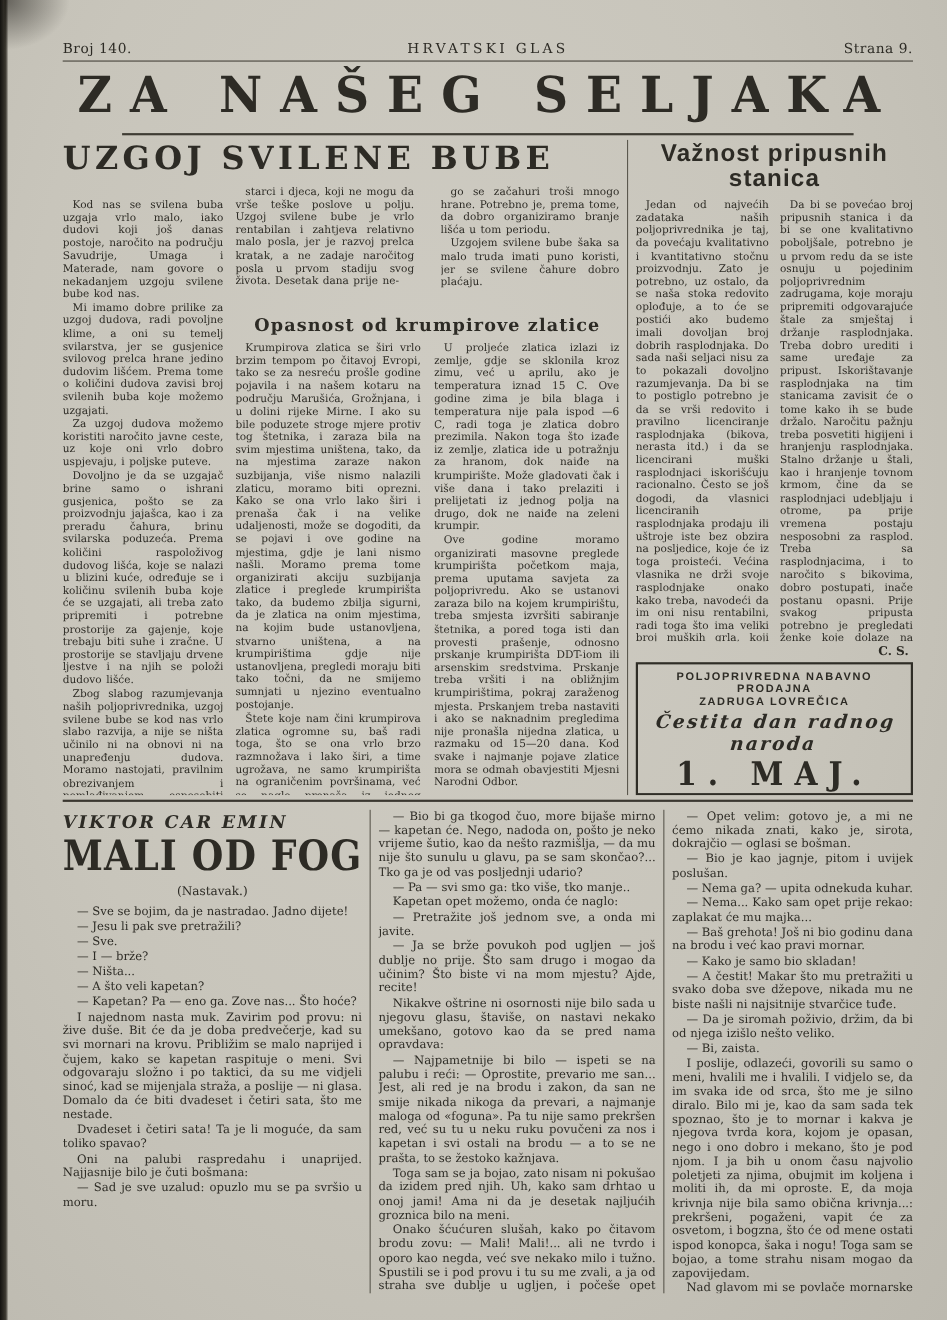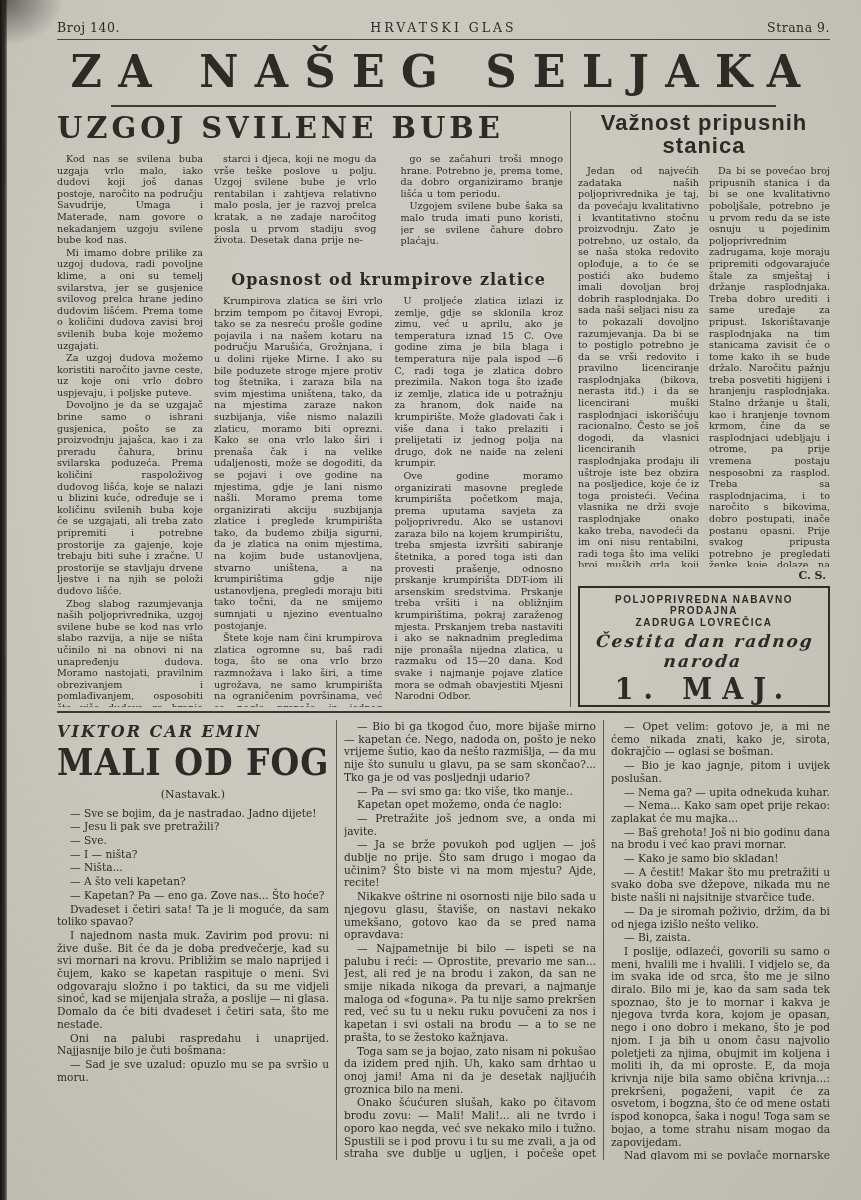--- a/index.html
+++ b/index.html
@@ -3,21 +3,21 @@
 <meta charset="utf-8">
 <style>
   html,body{margin:0;padding:0;background:#8f8c84;}
   .page{position:relative;width:861px;height:1200px;margin:0 auto;overflow:hidden;
         background:radial-gradient(ellipse at 45% 35%, #cfccc3 0%, #c8c5bb 55%, #bcb9af 100%);
         color:#2d2b25;font-family:"DejaVu Serif", serif;}
   .edge-strip{position:absolute;left:0;top:0;bottom:0;width:7px;
         background:linear-gradient(90deg,#13120f 0%,#3a372f 70%,#86837a 100%);}
   .corner-smudge{position:absolute;left:4px;top:0;width:60px;height:46px;
         background:radial-gradient(ellipse at 0% 0%, rgba(20,18,14,.55), rgba(20,18,14,0) 70%);}
-  .content{position:absolute;left:57px;top:20px;width:773px;}
+  .content{position:absolute;left:57px;top:36px;width:773px;}
 
   
   .hdr{display:flex;justify-content:space-between;align-items:baseline;font-size:12.5px;letter-spacing:.5px;}
   .hdr .masthead{letter-spacing:3px;font-size:12.5px;}
   .rule{background:#46433a;height:1px;margin-top:4px;}
   .rule.thick{height:2px;background:#3a3730;}
 
   
   .banner{text-align:center;padding:10px 0 6px;}
   .banner h1{margin:0;font-size:43px;font-weight:bold;letter-spacing:.38em;line-height:1;
@@ -29,21 +29,21 @@
   .v-div{width:1px;background:#5b584e;margin:0 7px;}
   .left-sec{width:506px;flex:none;display:flex;flex-direction:column;}
   .right-sec{flex:1;display:flex;flex-direction:column;}
 
   h2.art-title{margin:0 0 8px;text-align:left;font-size:29px;font-weight:bold;letter-spacing:4px;}
   h2.sans-title{margin:0 0 8px;font-family:"Liberation Sans",sans-serif;font-size:22px;
                 line-height:1.05;text-align:center;letter-spacing:1px;}
   h3.sub-title{margin:9px 0 6px;text-align:center;font-size:16px;font-weight:bold;letter-spacing:1px;}
 
   .cols{display:flex;gap:11px;flex:1;overflow:hidden;}
-  .colnarrow{width:146px;flex:none;overflow:hidden;}
+  .colnarrow{width:146px;flex:none;overflow:hidden;margin-top:12px;}
   .col23{flex:1;display:flex;flex-direction:column;overflow:hidden;}
   .toprow{display:flex;gap:24px;height:108px;overflow:hidden;}
   .toprow>div{flex:1;overflow:hidden;}
   .zrow{display:flex;gap:12px;flex:1;overflow:hidden;}
   .zrow>div{flex:1;overflow:hidden;}
 
   .bodytxt p{margin:0 0 1px;font-size:9.6px;line-height:1.21;text-align:justify;text-indent:9px;
              word-spacing:1px;}
   .r-cols{display:flex;gap:10px;height:402px;overflow:hidden;}
   .r-cols>div{flex:1;overflow:hidden;}
@@ -156,26 +156,26 @@
 
     <div class="bottom">
       <div class="bcol bcol1 story">
         <div class="author">VIKTOR CAR EMIN</div>
         <div class="f-title">MALI OD FOGUNA</div>
         <div class="f-sub">(Nastavak.)</div>
         <div>
             <p>— Sve se bojim, da je nastradao. Jadno dijete!</p>
             <p>— Jesu li pak sve pretražili?</p>
             <p>— Sve.</p>
-            <p>— I — ništa?</p>
+            <p>— I — brže?</p>
             <p>— Ništa...</p>
             <p>— A što veli kapetan?</p>
             <p>— Kapetan? Pa — eno ga. Zove nas... Što hoće?</p>
+            <p>I najednom nasta muk. Zavirim pod provu: ni žive duše. Bit će da je doba predvečerje, kad su svi mornari na krovu. Približim se malo naprijed i čujem, kako se kapetan raspituje o meni. Svi odgovaraju složno i po taktici, da su me vidjeli sinoć, kad se mijenjala straža, a poslije — ni glasa. Domalo da će biti dvadeset i četiri sata, što me nestade.</p>
             <p>Dvadeset i četiri sata! Ta je li moguće, da sam toliko spavao?</p>
-            <p>I najednom nasta muk. Zavirim pod provu: ni žive duše. Bit će da je doba predvečerje, kad su svi mornari na krovu. Približim se malo naprijed i čujem, kako se kapetan raspituje o meni. Svi odgovaraju složno i po taktici, da su me vidjeli sinoć, kad se mijenjala straža, a poslije — ni glasa. Domalo da će biti dvadeset i četiri sata, što me nestade.</p>
             <p>Oni na palubi raspredahu i unaprijed. Najjasnije bilo je čuti bošmana:</p>
             <p>— Sad je sve uzalud: opuzlo mu se pa svršio u moru.</p>
           </div>
       </div>
       <div class="v-div"></div>
       <div class="bcol bcol2 story">
           <p>— Bio bi ga tkogod čuo, more bijaše mirno — kapetan će. Nego, nadoda on, pošto je neko vrijeme šutio, kao da nešto razmišlja, — da mu nije što sunulu u glavu, pa se sam skončao?... Tko ga je od vas posljednji udario?</p>
           <p>— Pa — svi smo ga: tko više, tko manje..</p>
           <p>Kapetan opet možemo, onda će naglo:</p>
           <p>— Pretražite još jednom sve, a onda mi javite.</p>

